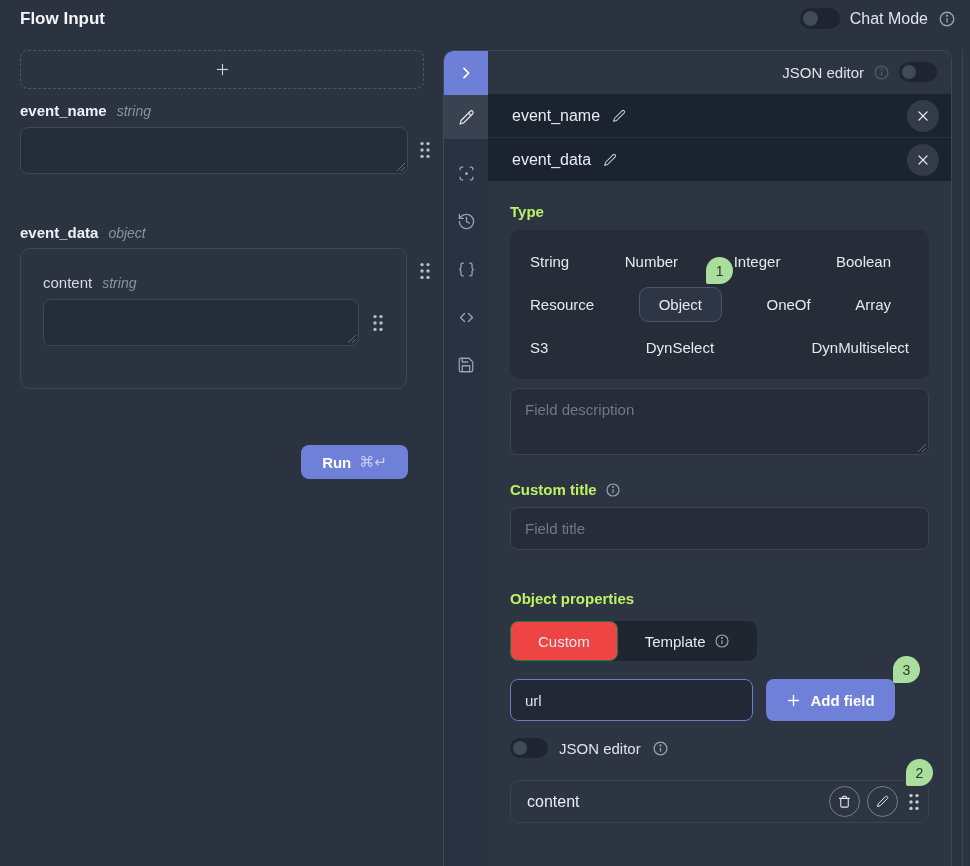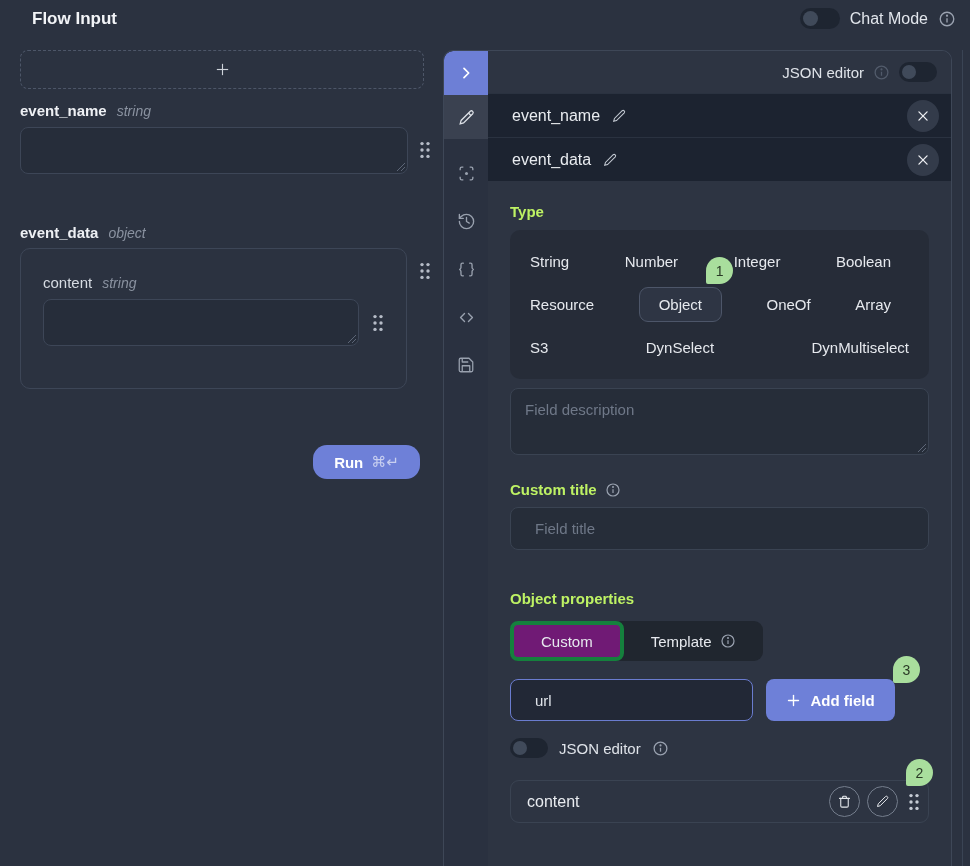--- a/index.html
+++ b/index.html
@@ -7,21 +7,21 @@
   body {
     position:relative;
     background:#2b3240;
     font-family:"Liberation Sans", sans-serif;
     color:#e9ecf0;
     overflow:hidden;
   }
   svg { display:block; }
 
   
-  .page-title { position:absolute; left:20px; top:9px; font-size:17px; font-weight:bold; color:#f2f4f7;margin-left:12px; }
+  .page-title { position:absolute; left:20px; top:9px; font-size:17px; font-weight:bold; color:#f2f4f7; }
   .chat-mode { position:absolute; right:14px; top:8px; display:flex; align-items:center; gap:10px; }
   .chat-mode .label { font-size:16px; color:#e2e6ec; }
 
   .toggle { width:40px; height:21px; border-radius:11px; background:#1e2531; position:relative; flex:none; cursor:pointer; }
   .toggle::after { content:""; position:absolute; left:3px; top:3px; width:15px; height:15px; border-radius:50%; background:#404a5a; }
   .toggle.small { width:38px; height:20px; }
   .toggle.small::after { width:14px; height:14px; }
 
   .info-icon { color:#9aa2b0; flex:none; }
   .info-icon.dim { color:#525b6b; }
@@ -39,22 +39,22 @@
   .grip { position:absolute; right:2px; bottom:2px; width:10px; height:10px;
     background:repeating-linear-gradient(135deg, transparent 0 2px, #5d6677 2px 3px);
     clip-path:polygon(100% 0, 100% 100%, 0 100%); }
 
   .drag-dots { position:absolute; color:#b6bcc7; cursor:grab; }
 
   .group-box { position:absolute; left:20px; top:248px; width:387px; height:141px;
     border:1px solid #3d4657; border-radius:10px; }
 
   .run-btn { position:absolute; left:301px; top:445px; width:107px; height:34px;
-    background:#6e80d8; border:none; border-radius:14px; display:flex; align-items:center; justify-content:center;
-    gap:8px; cursor:pointer;margin-left:12px; }
+    background:#6e80d8; border:none; border-radius:8px; display:flex; align-items:center; justify-content:center;
+    gap:8px; cursor:pointer; }
   .run-btn .run-label { font-size:15px; font-weight:bold; color:#ffffff; }
   .run-btn .shortcut { font-size:15px; color:rgba(255,255,255,.62); font-family:"DejaVu Sans", sans-serif; }
 
   
   .card { position:absolute; left:443px; top:50px; width:509px; height:816px;
     display:flex; border:1px solid #3e4757; border-bottom:none; border-radius:10px 10px 0 0; overflow:hidden; }
   .rail { width:44px; background:#2a3140; flex:none; display:flex; flex-direction:column; align-items:stretch; }
   .rail-btn { width:44px; height:44px; display:flex; align-items:center; justify-content:center; cursor:pointer; }
   .rail-btn.primary { background:#6d7fd6; color:#ffffff; border-top-left-radius:9px; }
   .rail-btn.active { background:#3a4150; color:#dde1e7; }
@@ -85,30 +85,30 @@
   .badge { position:absolute; width:27px; height:27px; background:#a9de9d; color:#2a3a26;
     border-radius:14px 14px 14px 2px; display:flex; align-items:center; justify-content:center;
     font-size:14px; z-index:5; }
 
   .desc-label { margin-top:24px; }
   .panel-textarea { margin-top:9px; width:100%; height:67px; background:#262d39; border:1px solid #3a4352;
     border-radius:8px; position:relative; padding:12px 14px; font-size:15px; }
   .placeholder { color:#6f7888; font-size:15px; }
 
   .panel-input { margin-top:9px; width:100%; height:43px; background:#262d39; border:1px solid #3a4352;
-    border-radius:8px; padding:0 24px; font-size:15px; color:#dfe3e9; font-family:"Liberation Sans", sans-serif; outline:none; }
+    border-radius:8px; padding:0 14px; font-size:15px; color:#dfe3e9; font-family:"Liberation Sans", sans-serif; outline:none; }
   .panel-input::placeholder { color:#6f7888; }
 
   .title-label { margin-top:26px; }
   .objprops-label { margin-top:40px; }
 
   .tabs { margin-top:14px; display:inline-flex; background:#20262f; border-radius:9px; }
   .tab { height:40px; display:flex; align-items:center; justify-content:center; gap:8px;
     font-size:15px; color:#e6e9ee; cursor:pointer; padding:0 27px; }
-  .tab.selected { background:#701a75; border:4px solid #15803d; border-radius:8px; }
+  .tab.selected { background:#ef4444; border:1px solid #15803d; border-radius:8px; }
 
   .addfield-row { margin-top:18px; display:flex; align-items:center; gap:13px; }
   .url-input { margin-top:0; flex:none; width:243px; height:42px; background:#222836; border:1px solid #6a7ccf; }
   .add-btn { position:relative; flex:none; width:129px; height:42px; background:#6e80d8; border:none; border-radius:8px;
     display:flex; align-items:center; justify-content:center; gap:9px; color:#fff; cursor:pointer; }
   .add-btn .add-label { font-size:15px; font-weight:bold; color:#ffffff; }
 
   .jsoneditor-row { margin-top:17px; display:flex; align-items:center; gap:11px; }
   .jsoneditor-row .label { font-size:15px; color:#dfe3e9; }
 

